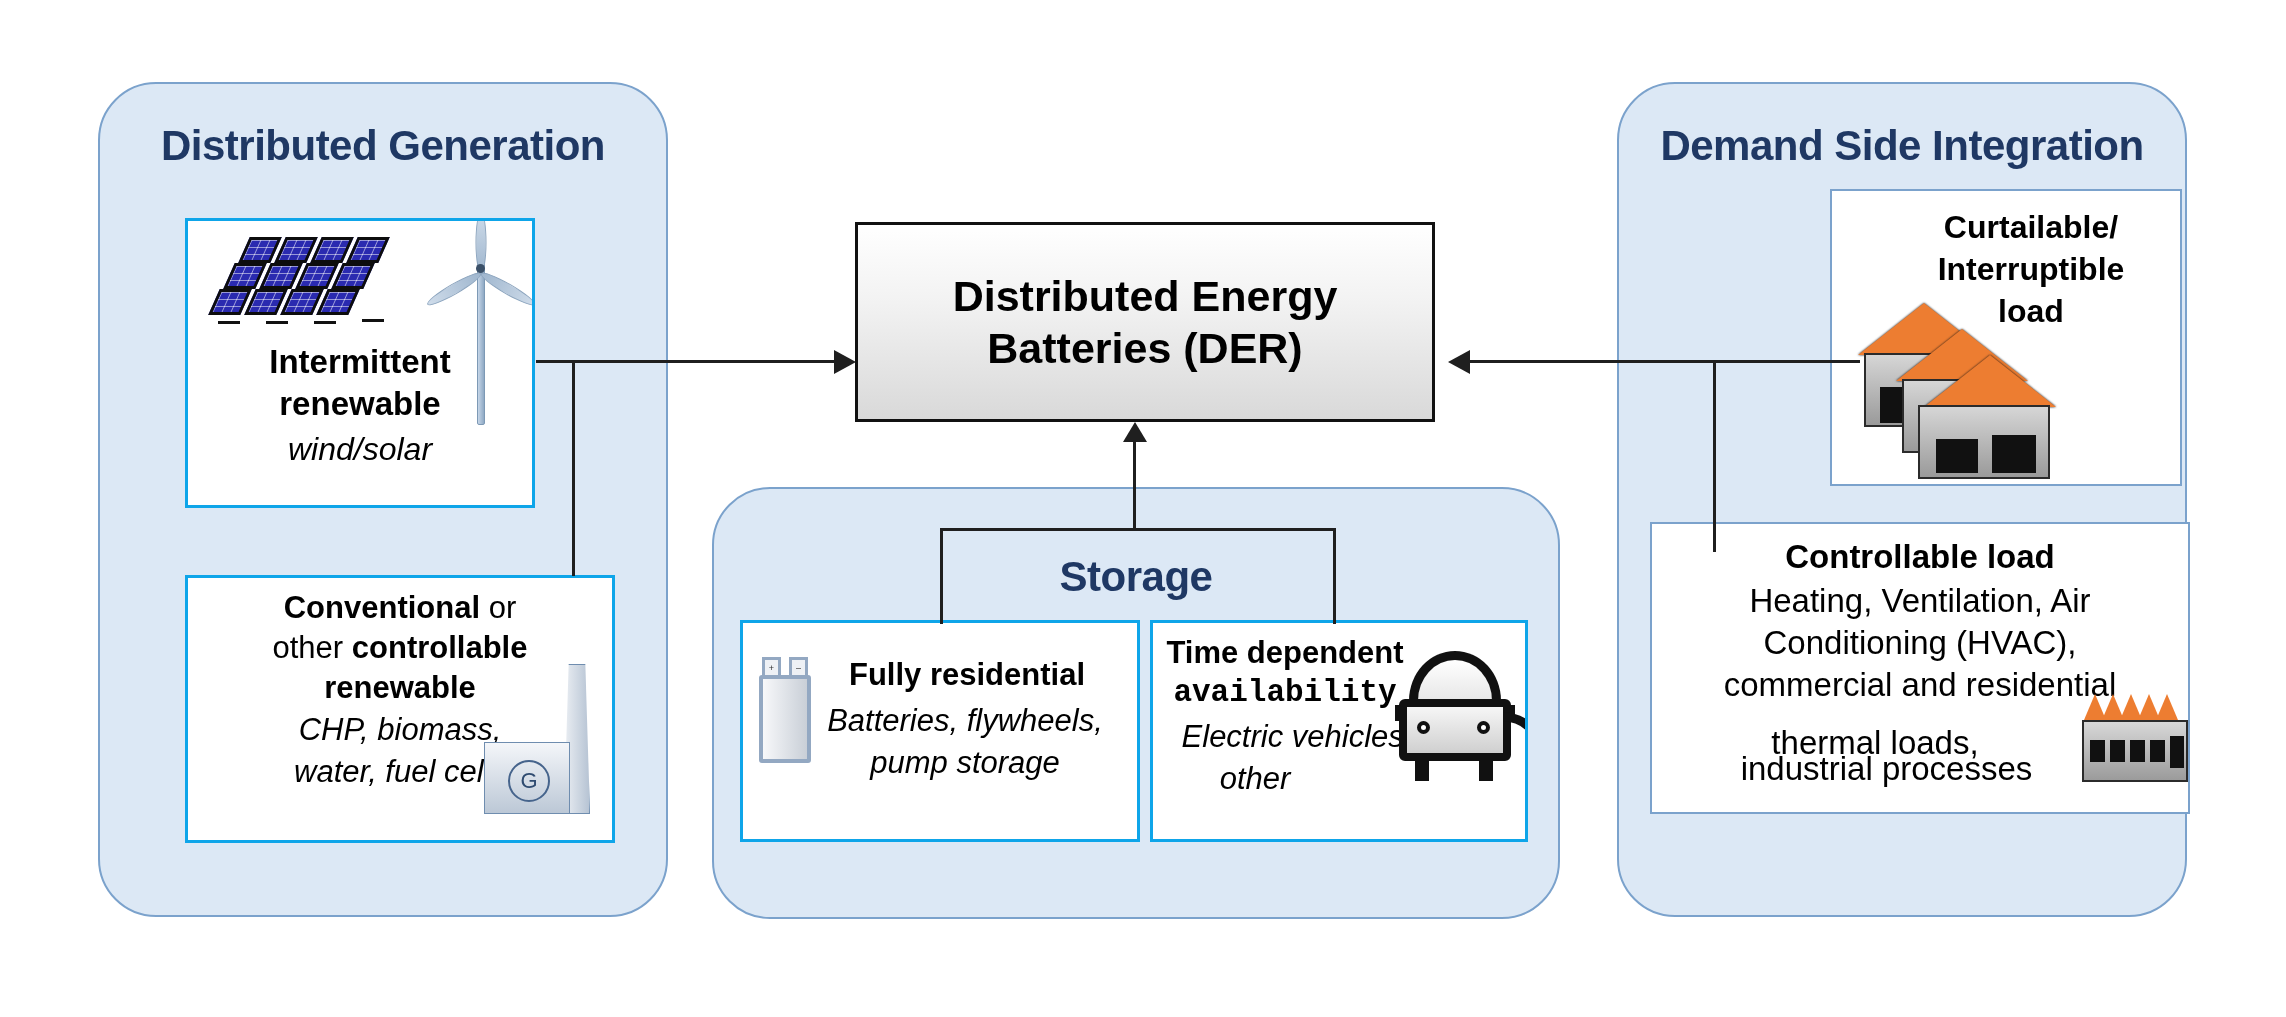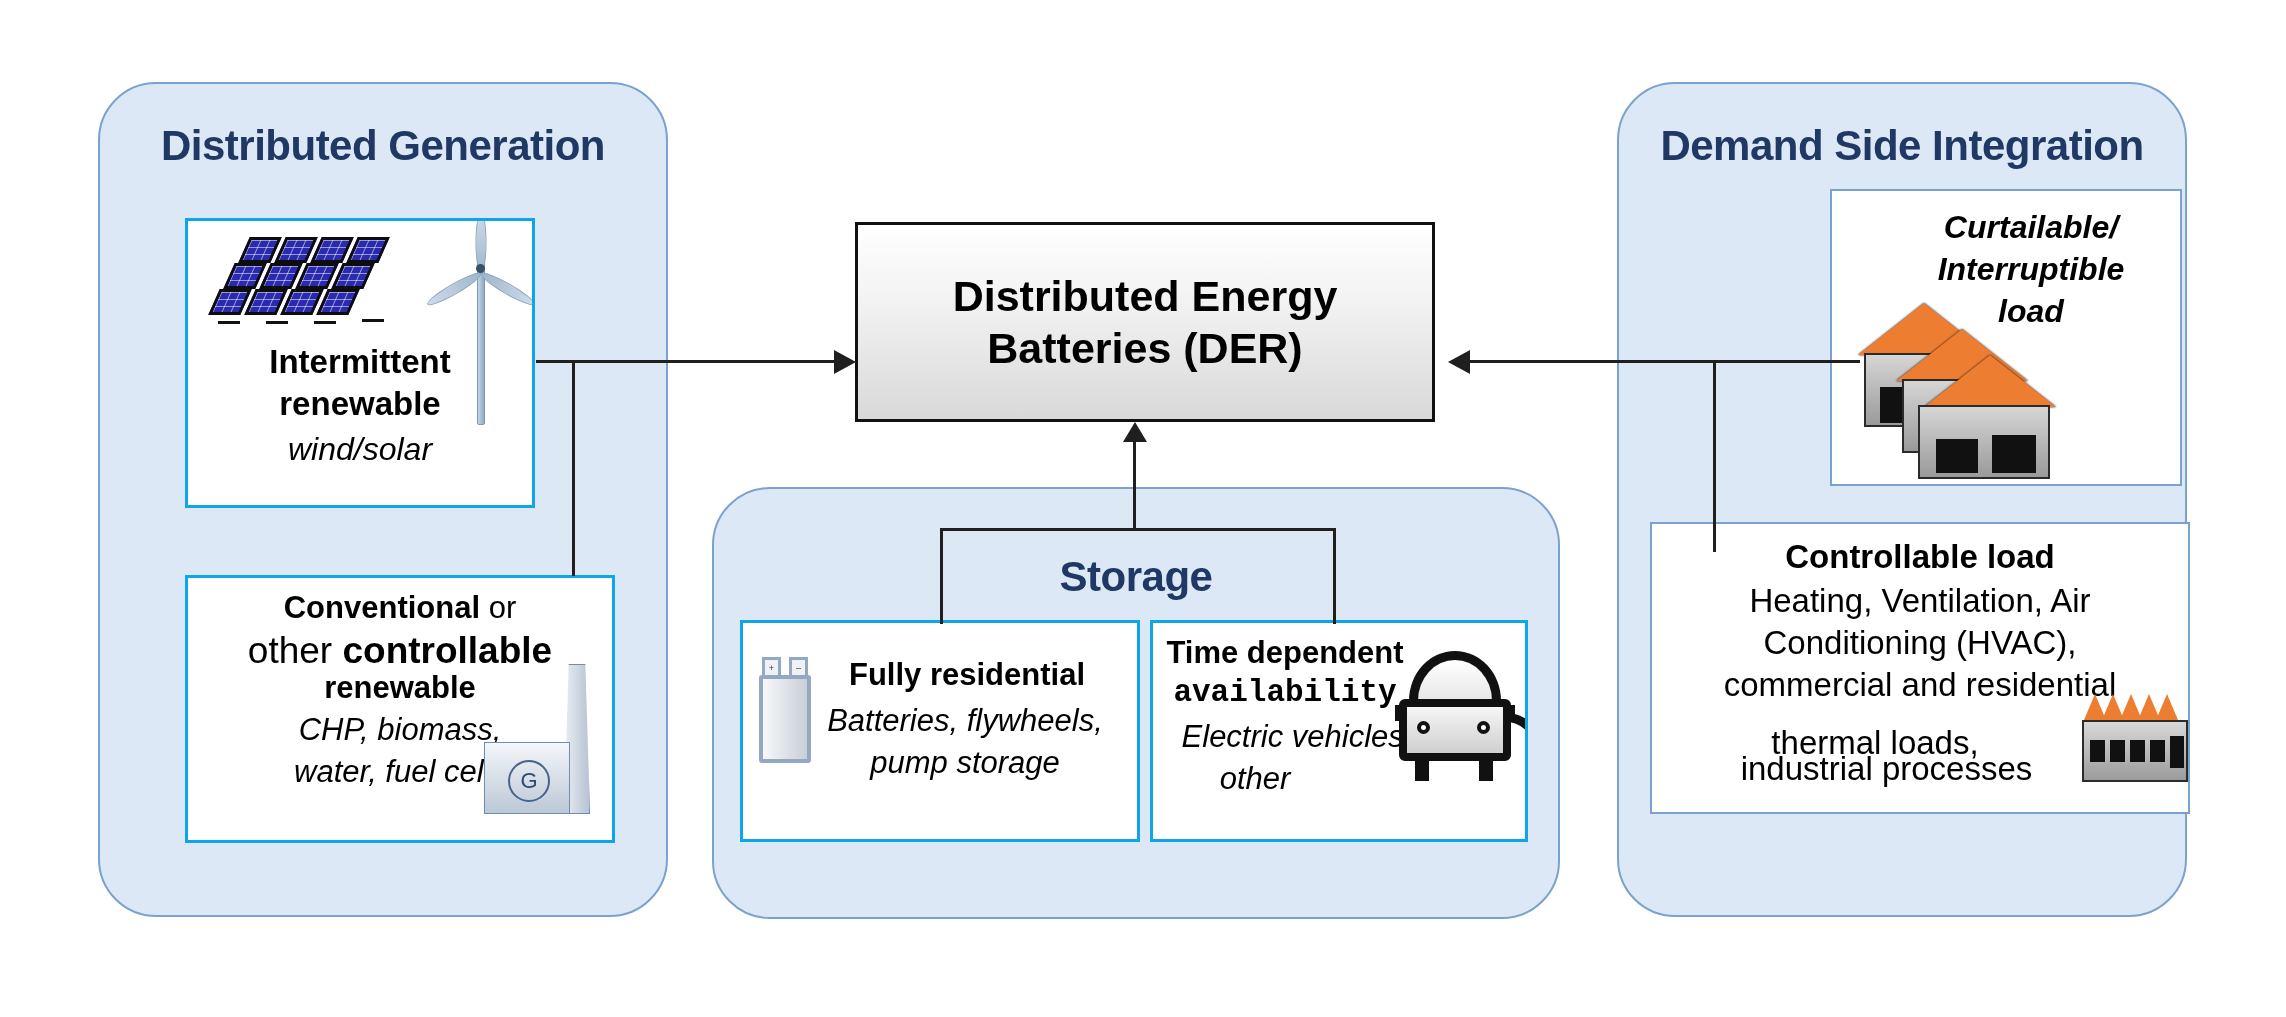--- a/index.html
+++ b/index.html
@@ -310,21 +310,21 @@
 
     <div class="card-text b" style="top:122px; font-size:33px;">Intermittent</div>
     <div class="card-text b" style="top:164px; font-size:33px;">renewable</div>
     <div class="card-text i" style="top:210px; font-size:32px;">wind/solar</div>
   </div>
 
   <div class="card" style="left:185px; top:575px; width:430px; height:268px;">
     <div class="card-text" style="top:12px; font-size:31px;">
       <span class="b">Conventional</span><span> or</span>
     </div>
-    <div class="card-text" style="top:52px; font-size:37px;">
+    <div class="card-text" style="top:52px; font-size:31px;">
       <span>other </span><span class="b">controllable</span>
     </div>
     <div class="card-text b" style="top:92px; font-size:31px;">renewable</div>
     <div class="card-text i" style="top:134px; font-size:31px;">CHP, biomass,</div>
     <div class="card-text i" style="top:176px; font-size:31px;">water, fuel cells</div>
 
     <div class="icon" style="left:296px; top:86px; width:124px; height:162px;">
       <div class="plant-stack" style="left:80px; top:0px; width:26px; height:150px;
            clip-path: polygon(18% 0%, 82% 0%, 100% 100%, 0% 100%);"></div>
       <div class="plant-body" style="left:0px; top:78px; width:86px; height:72px;"></div>
@@ -375,21 +375,21 @@
         <rect x="36" y="80" width="4" height="10" fill="#111"></rect>
         <rect x="44" y="80" width="4" height="10" fill="#111"></rect>
       </svg>
     </div>
   </div>
 
   <div class="group-panel" style="left:1617px; top:82px; width:570px; height:835px;">
   </div>
   <div class="group-title" style="left:1617px; top:122px; width:570px; font-size:42px;">Demand Side Integration</div>
 
-  <div class="card thin-blue" style="left:1830px; top:189px; width:352px; height:297px;font-style:italic;">
+  <div class="card thin-blue" style="left:1830px; top:189px; width:352px; height:297px;">
     <div class="card-text b" style="top:18px; left:50px; right:0; font-size:32px;">Curtailable/</div>
     <div class="card-text b" style="top:60px; left:50px; right:0; font-size:32px;">Interruptible</div>
     <div class="card-text b" style="top:102px; left:50px; right:0; font-size:32px;">load</div>
 
     <div class="icon" style="left:26px; top:112px; width:200px; height:178px;">
       <div class="house" style="left:0px; top:0px;">
         <div class="house-roof" style="left:0px; top:0px;"></div>
         <div class="house-wall" style="left:6px; top:50px; width:118px; height:74px;"></div>
         <div class="house-door" style="left:22px; top:84px; width:34px; height:36px;"></div>
       </div>

